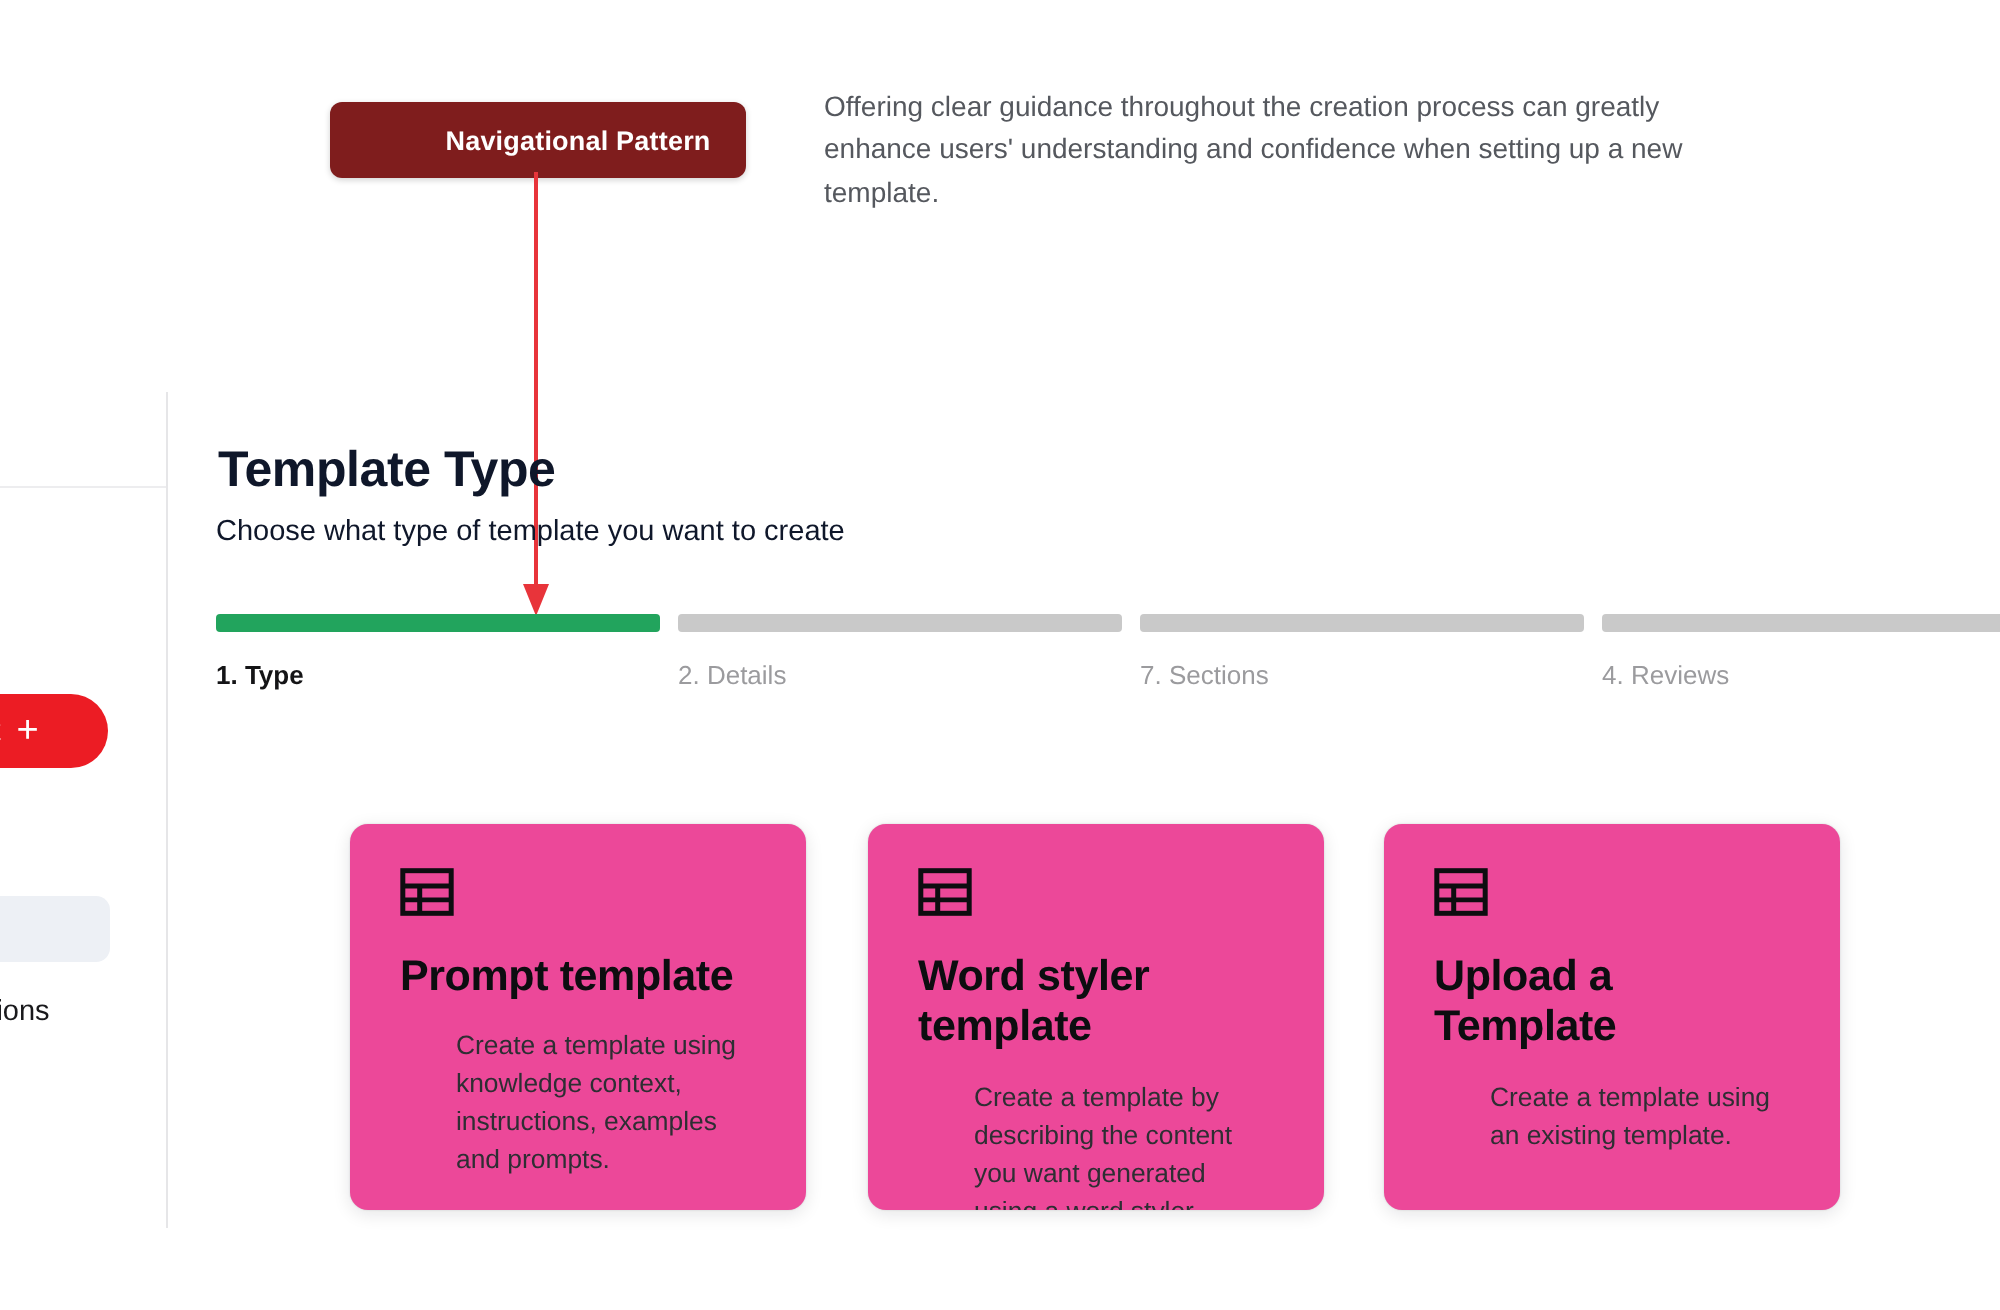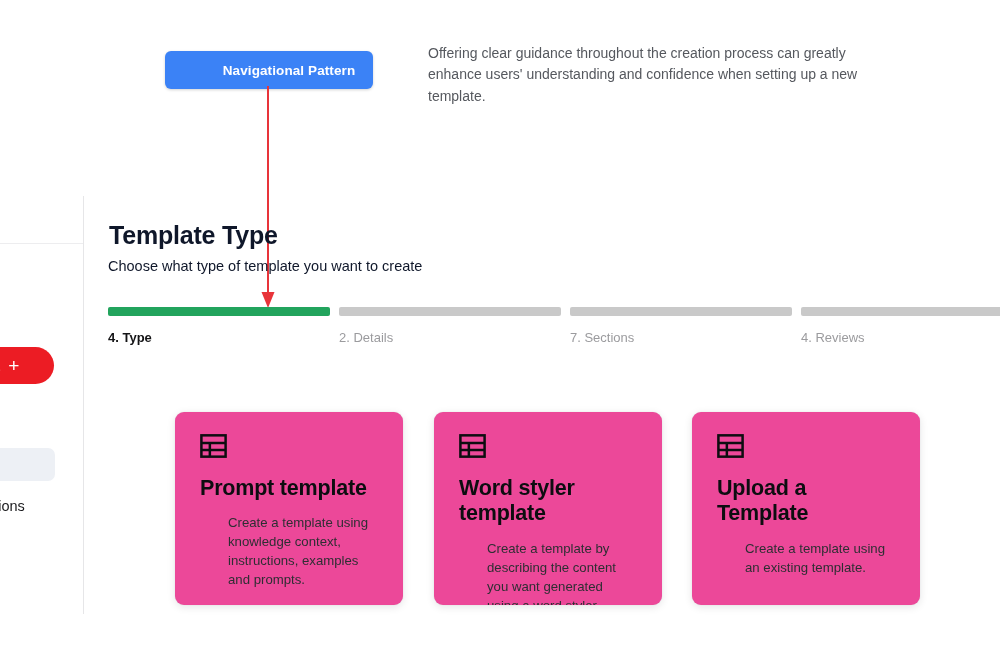--- a/index.html
+++ b/index.html
@@ -52,35 +52,35 @@
   .app-side-label {
     position:absolute; left:-30px; top:498px;
     font-size:14.5px; color:#19191c;
     white-space:nowrap;
   }
 
   
   .callout {
     position:absolute; left:165px; top:51px;
     width:208px; height:38px;
-    background:#3b82f6;
+    background:#7f1d1d;
     border-radius:6px;
     display:flex; align-items:center; justify-content:center;
     box-shadow:0 1px 3px rgba(0,0,0,0.18);
     padding-left:40px;
   }
   .callout-label {
     color:#ffffff;
     font-size:13.5px;
     font-weight:bold;
     letter-spacing:0.1px;
     white-space:nowrap;
   }
   .callout-note {
-    position:absolute; left:428px; top:43px;
+    position:absolute; left:412px; top:43px;
     width:442px;
     font-size:14px;
     line-height:1.52;
     color:#55585e;
   }
   .arrow-svg {
     position:absolute; left:248px; top:86px;
     width:40px; height:226px;
     overflow:visible;
   }
@@ -170,21 +170,21 @@
     <line x1="20" y1="0" x2="20" y2="209" stroke="#e8343a" stroke-width="2"></line>
     <path d="M20 222 L13.5 206 L26.5 206 Z" fill="#e8343a"></path>
   </svg>
 
   <div class="panel-title">Template Type</div>
   <div class="panel-sub">Choose what type of template you want to create</div>
 
   <div class="stepper">
     <div class="step is-active" style="left: 0px;">
       <div class="step-bar" style="width: 222px; background: rgb(34, 164, 93);"></div>
-      <div class="step-label">4. Type</div>
+      <div class="step-label">1. Type</div>
     </div>
     <div class="step" style="left: 231px;">
       <div class="step-bar" style="width: 222px; background: rgb(201, 201, 201);"></div>
       <div class="step-label">2. Details</div>
     </div>
     <div class="step" style="left: 462px;">
       <div class="step-bar" style="width: 222px; background: rgb(201, 201, 201);"></div>
       <div class="step-label">7. Sections</div>
     </div>
     <div class="step" style="left: 693px;">

